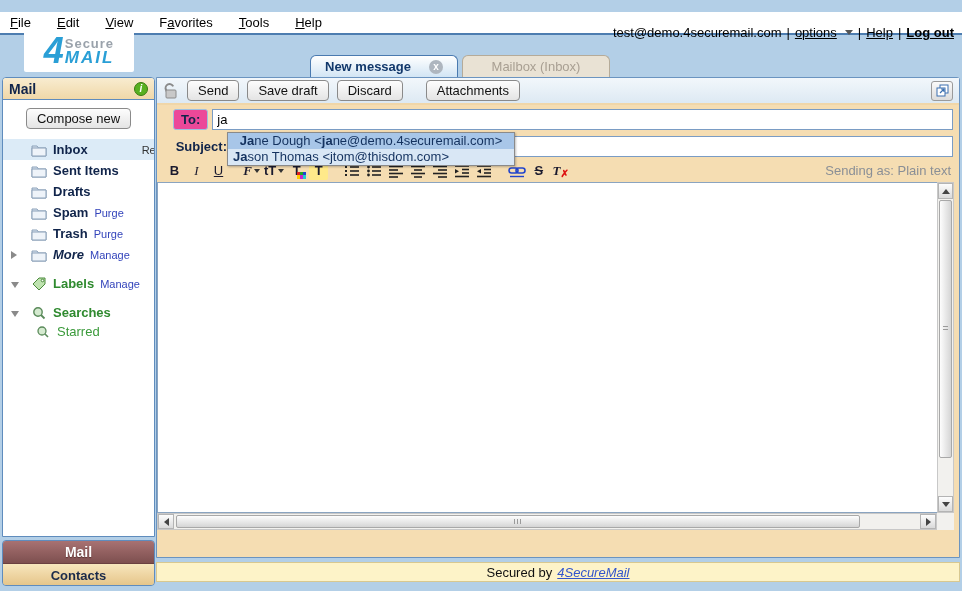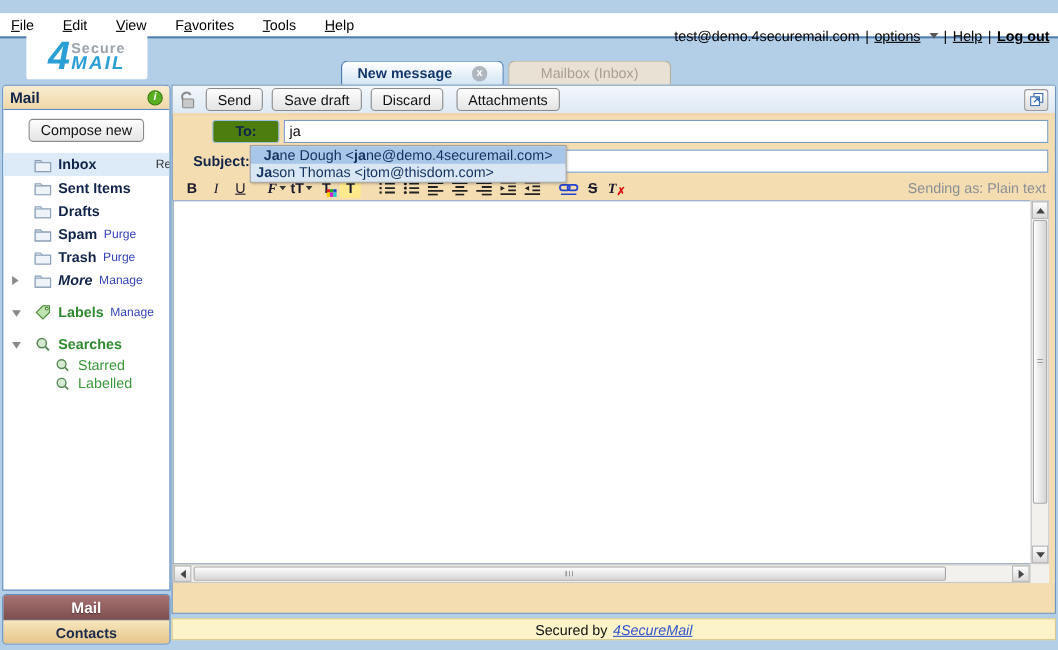--- a/index.html
+++ b/index.html
@@ -55,21 +55,21 @@
   .side-label { font-size:13px; font-weight:bold; color:#10244a; }
   .side-label.italic { font-style:italic; }
   .side-label.green { color:#2f8a2f; }
   .side-action { font-size:11px; cursor:pointer; }
   .action-dark { color:#333;padding-left:48px; }
   .action-blue { color:#3344bb; }
   .tri { position:absolute; left:8px; top:7px; width:0; height:0; cursor:pointer; }
   .tri-right { border-top:4px solid transparent; border-bottom:4px solid transparent; border-left:6px solid #8a8a8a; }
   .tri-down { border-left:4px solid transparent; border-right:4px solid transparent; border-top:6px solid #8a8a8a; top:9px; }
   .gap8 { height:8px; }
-  .sub-row { display:flex; align-items:center; height:17px; padding-left:46px; gap:6px; cursor:pointer; }
+  .sub-row { display:flex; align-items:center; height:17px; padding-left:32px; gap:6px; cursor:pointer; }
   .sub-label { font-size:13px; color:#3a9a3a; }
   .icon16 { width:16px; height:14px; flex:0 0 auto; }
 
   
   .switcher { position:absolute; left:2px; top:540px; width:153px; height:46px; border:1px solid #5f8cbd;
               border-radius:4px; overflow:hidden; }
   .sw-mail { height:23px; background:linear-gradient(#a87272,#7d4f4f); color:#fff; font-weight:bold;
              font-size:14px; display:flex; align-items:center; justify-content:center; cursor:pointer;
              border-bottom:1px solid #6a4040; text-shadow:0 1px 1px #5a3232; }
   .sw-contacts { height:22px; background:linear-gradient(#f7e6bd,#e5c488); color:#1a2a4a; font-weight:bold;
@@ -77,22 +77,22 @@
 
   
   .content { position:absolute; left:156px; top:77px; width:804px; height:481px; background:#f5ddb2;
              border:1px solid #6b94c0; border-radius:0 3px 0 0; }
   .row-toolbar { height:27px; background:linear-gradient(#f2f7fb,#dde9f3); border-bottom:2px solid #f0d6a8;
                  display:flex; align-items:center; gap:8px; padding:0 6px; }
   .row-toolbar .spacer { flex:1; }
   .popout-btn { width:22px; height:20px; background:linear-gradient(#fafafa,#dcdcdc); border:1px solid #9a9a9a;
                 border-radius:3px; display:flex; align-items:center; justify-content:center; cursor:pointer; }
   .row-to { height:28px; display:flex; align-items:center; padding:0 6px 0 0; }
-  .to-label { margin-left:36px; background:#4d7c0f; border:1px solid #9ec0e0; border-radius:3px;
-              font-size:13px; font-weight:bold; color:#10244a; padding:2px 20px; cursor:pointer; }
+  .to-label { margin-left:16px; background:#ec4899; border:1px solid #9ec0e0; border-radius:3px;
+              font-size:13px; font-weight:bold; color:#10244a; padding:2px 7px; cursor:pointer; }
   .txt-input { flex:1; height:21px; border:1px solid #7a9cc4; font-size:13px; padding:1px 4px; margin-left:4px;
                font-family:"Liberation Sans",sans-serif; color:#000; background:#fff; }
   .row-from { height:28px; display:flex; align-items:center; padding:0 8px; font-size:13px; }
   .from-label, .subject-label { width:62px; text-align:right; font-weight:bold; color:#10244a; font-size:13px; flex:0 0 auto; }
   .from-value { margin-left:8px; color:#10244a; }
   .toggle-link { margin-left:auto; color:#10244a; cursor:pointer; font-size:13px; }
   .row-subject { height:26px; display:flex; align-items:center; padding:0 6px 0 8px; }
   .row-fmt { height:23px; display:flex; align-items:center; gap:3px; padding:0 8px; }
   .fmt { min-width:19px; height:18px; display:flex; align-items:center; justify-content:center;
          font-size:13px; color:#1a1a2e; cursor:pointer; position:relative; }
@@ -264,45 +264,38 @@
         </svg>
       <span class="side-label green">Searches</span>
     </div>
     <div class="sub-row">
       <svg class="icon16" viewBox="0 0 16 14">
           <circle cx="7" cy="6" r="4" fill="#d5ead0" stroke="#5a8a5a" stroke-width="1.3"></circle>
           <line x1="10" y1="9" x2="13" y2="12" stroke="#5a8a5a" stroke-width="1.6"></line>
         </svg>
       <span class="sub-label">Starred</span>
     </div>
-    <div class="sub-row">
-      <svg class="icon16" viewBox="0 0 16 14">
-          <circle cx="7" cy="6" r="4" fill="#d5ead0" stroke="#5a8a5a" stroke-width="1.3"></circle>
-          <line x1="10" y1="9" x2="13" y2="12" stroke="#5a8a5a" stroke-width="1.6"></line>
-        </svg>
-      <span class="sub-label">Labelled</span>
-    </div>
   </div>
 
   <div class="switcher">
     <div class="sw-mail">Mail</div>
     <div class="sw-contacts">Contacts</div>
   </div>
 
   <div class="content">
 
     <div class="row-toolbar">
       <svg width="16" height="18" viewBox="0 0 16 18">
         <path d="M3 8 V6 a4 4 0 0 1 8 0" fill="none" stroke="#8a8a8a" stroke-width="2" transform="rotate(-25 7 7)"></path>
         <rect x="3" y="8" width="10" height="8" rx="1" fill="#c8c8c8" stroke="#8a8a8a"></rect>
       </svg>
       <button class="btn">Send</button>
       <button class="btn">Save draft</button>
       <button class="btn">Discard</button>
-      <button class="btn" style="margin-left:4px">Attachments</button>
+      <button class="btn" style="margin-left:15px">Attachments</button>
       <span class="spacer"></span>
       <span class="popout-btn">
         <svg width="13" height="13" viewBox="0 0 13 13">
           <rect x="4" y="1" width="8" height="8" fill="#ffffff" stroke="#3a6fb0"></rect>
           <rect x="1" y="4" width="8" height="8" fill="#ffffff" stroke="#3a6fb0"></rect>
           <path d="M4 9 L8 5 M8 5 h-3 M8 5 v3" stroke="#3a6fb0" stroke-width="1.2" fill="none"></path>
         </svg>
       </span>
     </div>
 

